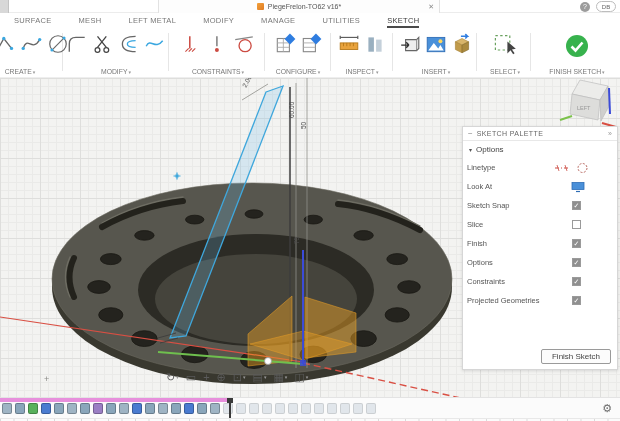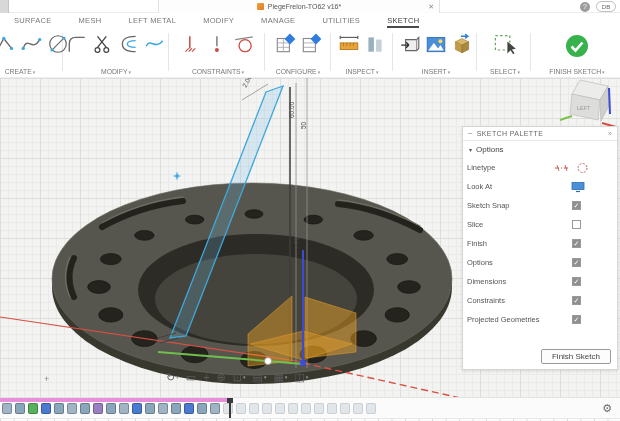--- a/index.html
+++ b/index.html
@@ -398,26 +398,20 @@
           <span>✓</span>
         </span>
     </div>
     <div class="prow">
       <span class="plabel">Options</span>
       <span class="pcheck on">
           <span>✓</span>
         </span>
     </div>
     <div class="prow">
-      <span class="plabel">Dimensions</span>
-      <span class="pcheck on">
-          <span>✓</span>
-        </span>
-    </div>
-    <div class="prow">
       <span class="plabel">Constraints</span>
       <span class="pcheck on">
           <span>✓</span>
         </span>
     </div>
     <div class="prow">
       <span class="plabel">Projected Geometries</span>
       <span class="pcheck on">
           <span>✓</span>
         </span>

